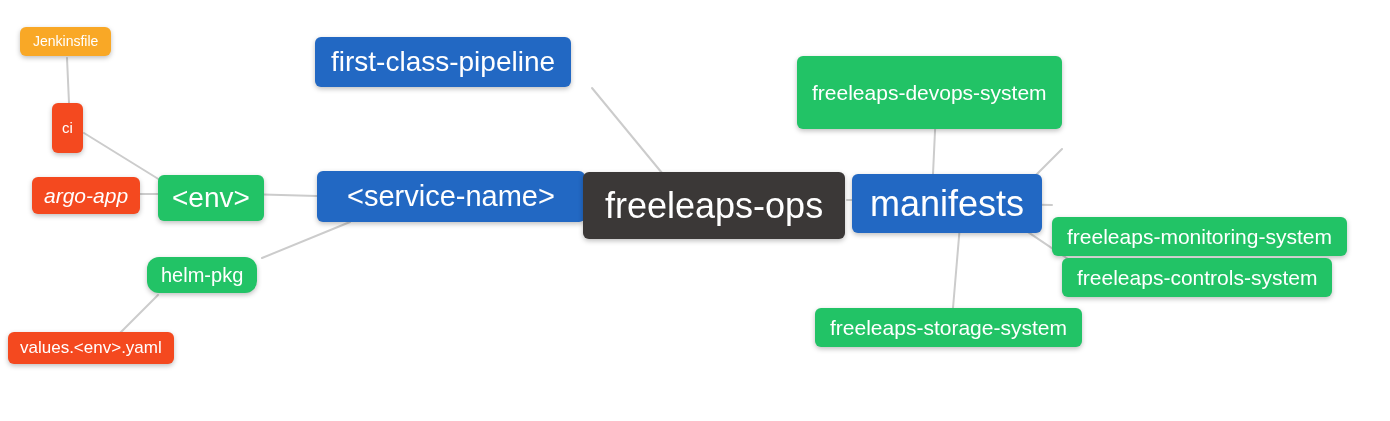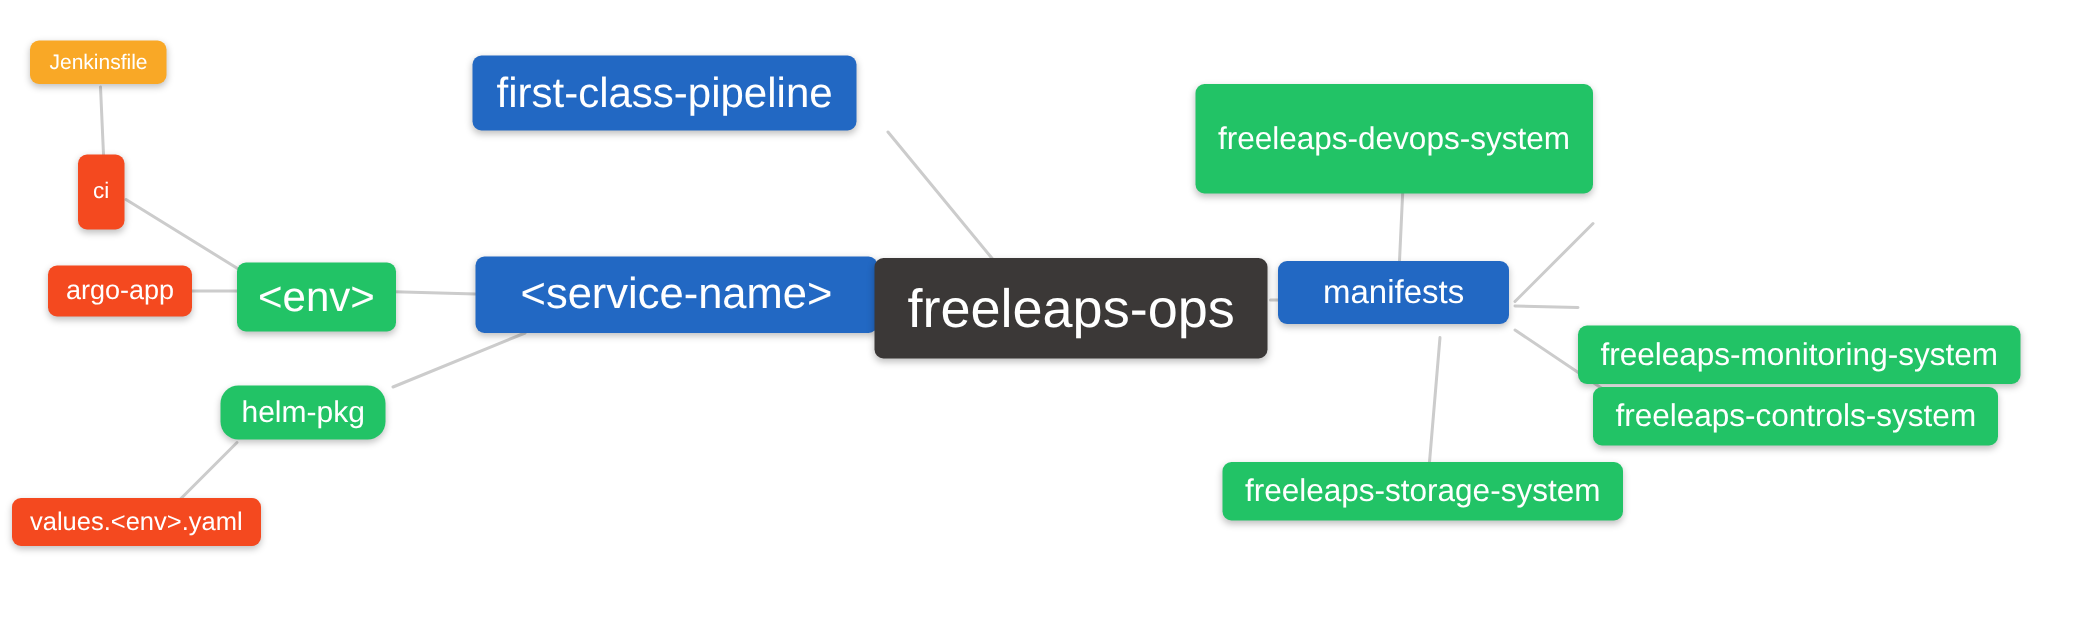--- a/index.html
+++ b/index.html
@@ -39,28 +39,28 @@
     cursor: pointer;
   }
   .blue   { background: #2268c3; }
   .dark   { background: #3b3837; }
   .green  { background: #22c366; }
   .red    { background: #f4491f; }
   .amber  { background: #f9a826; }
 
   .n-jenkinsfile   { left: 20px;  top: 27px;  font-size: 14px; padding: 6px 13px; }
   .n-ci            { left: 52px;  top: 103px; font-size: 15px; padding: 16px 10px; }
-  .n-argo-app      { left: 32px;  top: 177px; font-size: 18px; padding: 6px 12px; }
+  .n-argo-app      { left: 32px;  top: 177px; font-size: 21px; padding: 6px 12px; font-style: italic; }
   .n-env           { left: 158px; top: 175px; font-size: 28px; padding: 6px 14px; }
   .n-helm-pkg      { left: 147px; top: 257px; font-size: 20px; padding: 6px 14px; border-radius: 12px; }
   .n-values        { left: 8px;   top: 332px; font-size: 17px; padding: 6px 12px; }
   .n-pipeline      { left: 315px; top: 37px;  font-size: 28px; padding: 8px 16px; }
   .n-service-name  { left: 317px; top: 171px; font-size: 29px; padding: 8px 30px; }
   .n-freeleaps-ops { left: 583px; top: 172px; font-size: 36px; padding: 12px 22px; }
-  .n-manifests     { left: 852px; top: 174px; font-size: 22px; padding: 8px 30px; }
+  .n-manifests     { left: 852px; top: 174px; font-size: 36px; padding: 8px 18px; }
   .n-devops        { left: 797px; top: 28px;  font-size: 21px; padding: 24px 15px; margin-top: 28px; }
   .n-network       { left: 1055px; top: 110px; font-size: 21px; padding: 7px 15px; }
   .n-monitoring    { left: 1052px; top: 185px; font-size: 21px; padding: 7px 15px; margin-top: 32px; }
   .n-controls      { left: 1062px; top: 258px; font-size: 21px; padding: 7px 15px; text-align: right; }
   .n-storage      { left: 815px; top: 308px; font-size: 21px; padding: 7px 15px; }
 </style>
 </head>
 <body>
 
 <div class="canvas">

